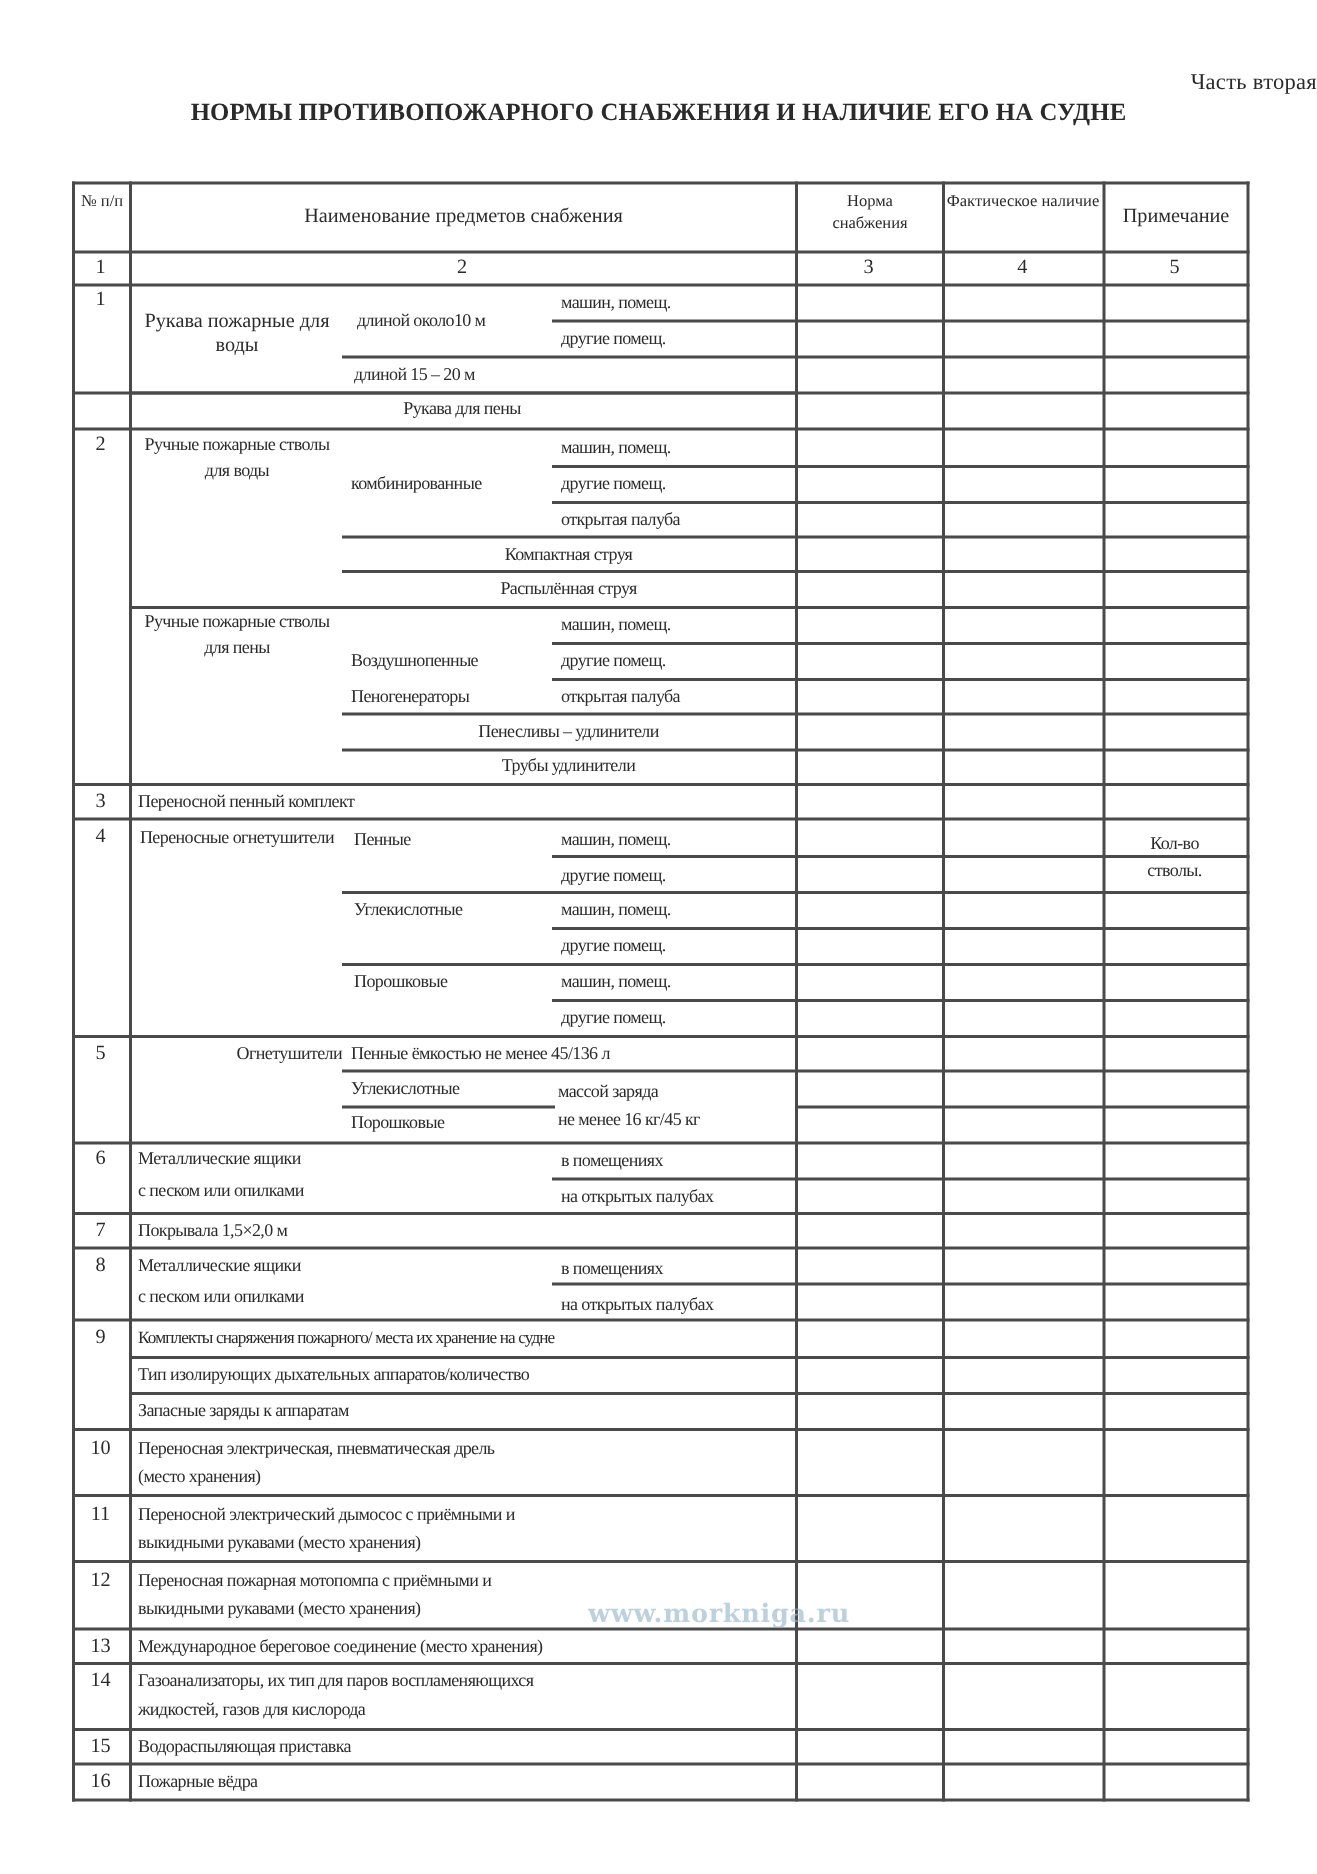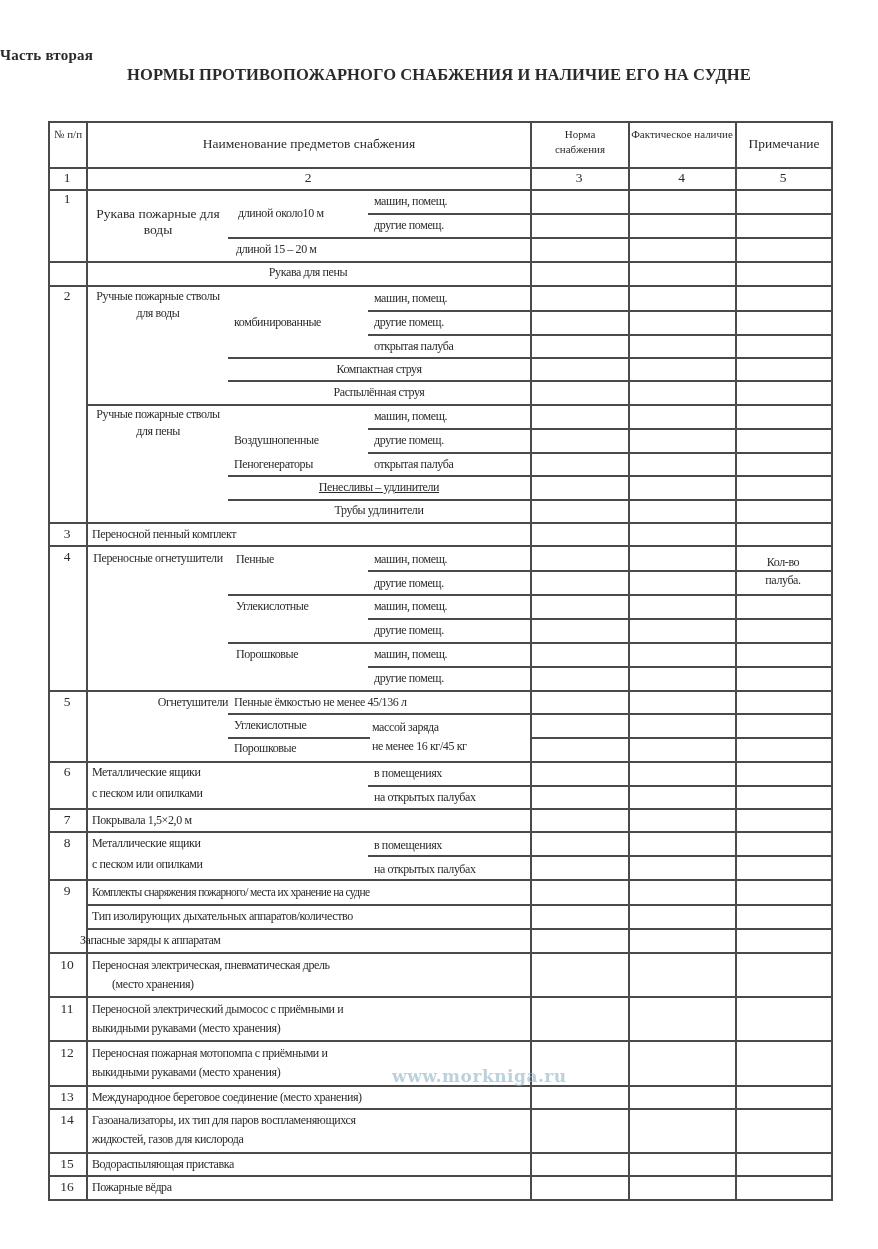--- a/index.html
+++ b/index.html
@@ -1,19 +1,19 @@
 <!DOCTYPE html>
 <html><head>
 <meta charset="utf-8">
 <style>
   html, body { margin: 0; padding: 0; background: #ffffff; }
   body { width: 878px; height: 1249px; position: relative; overflow: hidden;
          font-family: "Liberation Serif", "DejaVu Serif", serif; color: #2a2a2a; }
-  .title1 { position: absolute; left: 0; width: 878px; top: 47px; text-align: left;
-            font-size: 15px; font-weight: bold; letter-spacing: 0.2px; }
+  .title1 { position: absolute; left: 0; width: 878px; top: 47px; text-align: right;
+            font-size: 15px; font-weight: normal; letter-spacing: 0.2px; }
   .title2 { position: absolute; left: 0; width: 878px; top: 65px; text-align: center;
             font-size: 16.5px; font-weight: bold; letter-spacing: 0.1px; }
   .line { position: absolute; background: #4a4a4a; }
   .h { height: 2px; }
   .v { width: 2px; }
   .t { position: absolute; font-size: 13.5px; line-height: 16px; white-space: nowrap; color: #2b2b2b; }
   .c { text-align: center; }
   .hdr { font-size: 11px; line-height: 15px; text-align: center; white-space: normal; }
   .small { font-size: 12px; letter-spacing: -0.4px; }
   .wm { position: absolute; left: 392px; top: 1066px; font-size: 17px; font-weight: bold;
@@ -131,42 +131,42 @@
     <div class="t small" style="left:374px;top:314px;">другие помещ.</div>
     <div class="t small" style="left:374px;top:338px;">открытая палуба</div>
     <div class="t c small" style="left:228px;top:361px;width:302px;">Компактная струя</div>
     <div class="t c small" style="left:228px;top:384px;width:302px;">Распылённая струя</div>
     <div class="t c small" style="left:90px;top:406px;width:136px;white-space:normal;line-height:17px;">Ручные пожарные стволы для пены</div>
     <div class="t small" style="left:234px;top:432px;">Воздушнопенные</div>
     <div class="t small" style="left:234px;top:456px;">Пеногенераторы</div>
     <div class="t small" style="left:374px;top:408px;">машин, помещ.</div>
     <div class="t small" style="left:374px;top:432px;">другие помещ.</div>
     <div class="t small" style="left:374px;top:456px;">открытая палуба</div>
-    <div class="t c small" style="left:228px;top:479px;width:302px;text-decoration:underline;">Пенесливы – удлинители</div>
+    <div class="t c small" style="left:228px;top:479px;width:302px;">Пенесливы – удлинители</div>
     <div class="t c small" style="left:228px;top:502px;width:302px;">Трубы удлинители</div>
   </div>
 
   <div>
     <div class="t c" style="left:48px;top:526px;width:38px;">3</div>
     <div class="t small" style="left:92px;top:526px;">Переносной пенный комплект</div>
   </div>
 
   <div>
     <div class="t c" style="left:48px;top:549px;width:38px;">4</div>
     <div class="t c small" style="left:90px;top:549px;width:136px;white-space:normal;line-height:18px;">Переносные огнетушители</div>
     <div class="t small" style="left:236px;top:551px;">Пенные</div>
     <div class="t small" style="left:236px;top:598px;">Углекислотные</div>
     <div class="t small" style="left:236px;top:646px;">Порошковые</div>
     <div class="t small" style="left:374px;top:551px;">машин, помещ.</div>
     <div class="t small" style="left:374px;top:575px;">другие помещ.</div>
     <div class="t small" style="left:374px;top:598px;">машин, помещ.</div>
     <div class="t small" style="left:374px;top:622px;">другие помещ.</div>
     <div class="t small" style="left:374px;top:646px;">машин, помещ.</div>
     <div class="t small" style="left:374px;top:670px;">другие помещ.</div>
-    <div class="t c small" style="left:752px;top:553px;width:62px;white-space:normal;line-height:18px;">Кол-во палуба.</div>
+    <div class="t c small" style="left:752px;top:553px;width:62px;white-space:normal;line-height:18px;">Кол-во стволы.</div>
   </div>
 
   <div>
     <div class="t c" style="left:48px;top:694px;width:38px;">5</div>
     <div class="t c small" style="left:88px;top:694px;width:140px;text-align:right;">Огнетушители</div>
     <div class="t small" style="left:234px;top:694px;">Пенные ёмкостью не менее 45/136 л</div>
     <div class="t small" style="left:234px;top:717px;">Углекислотные</div>
     <div class="t small" style="left:234px;top:740px;">Порошковые</div>
     <div class="t small" style="left:372px;top:719px;">массой заряда</div>
     <div class="t small" style="left:372px;top:738px;">не менее 16 кг/45 кг</div>
@@ -190,27 +190,27 @@
     <div class="t small" style="left:92px;top:835px;">Металлические ящики</div>
     <div class="t small" style="left:92px;top:856px;">с песком или опилками</div>
     <div class="t small" style="left:374px;top:837px;">в помещениях</div>
     <div class="t small" style="left:374px;top:861px;">на открытых палубах</div>
   </div>
 
   <div>
     <div class="t c" style="left:48px;top:883px;width:38px;">9</div>
     <div class="t" style="left:92px;top:884px;font-size:11.5px;letter-spacing:-0.6px;">Комплекты снаряжения пожарного/ места их хранение на судне</div>
     <div class="t small" style="left:92px;top:908px;">Тип изолирующих дыхательных аппаратов/количество</div>
-    <div class="t small" style="left:80px;top:932px;">Запасные заряды к аппаратам</div>
+    <div class="t small" style="left:92px;top:932px;">Запасные заряды к аппаратам</div>
   </div>
 
   <div>
     <div class="t c" style="left:48px;top:957px;width:38px;">10</div>
     <div class="t small" style="left:92px;top:957px;">Переносная электрическая, пневматическая дрель</div>
-    <div class="t small" style="left:92px;top:976px;margin-left:20px;">(место хранения)</div>
+    <div class="t small" style="left:92px;top:976px;">(место хранения)</div>
   </div>
 
   <div>
     <div class="t c" style="left:48px;top:1001px;width:38px;">11</div>
     <div class="t small" style="left:92px;top:1001px;">Переносной электрический дымосос с приёмными и</div>
     <div class="t small" style="left:92px;top:1020px;">выкидными рукавами (место хранения)</div>
   </div>
 
   <div>
     <div class="t c" style="left:48px;top:1045px;width:38px;">12</div>

